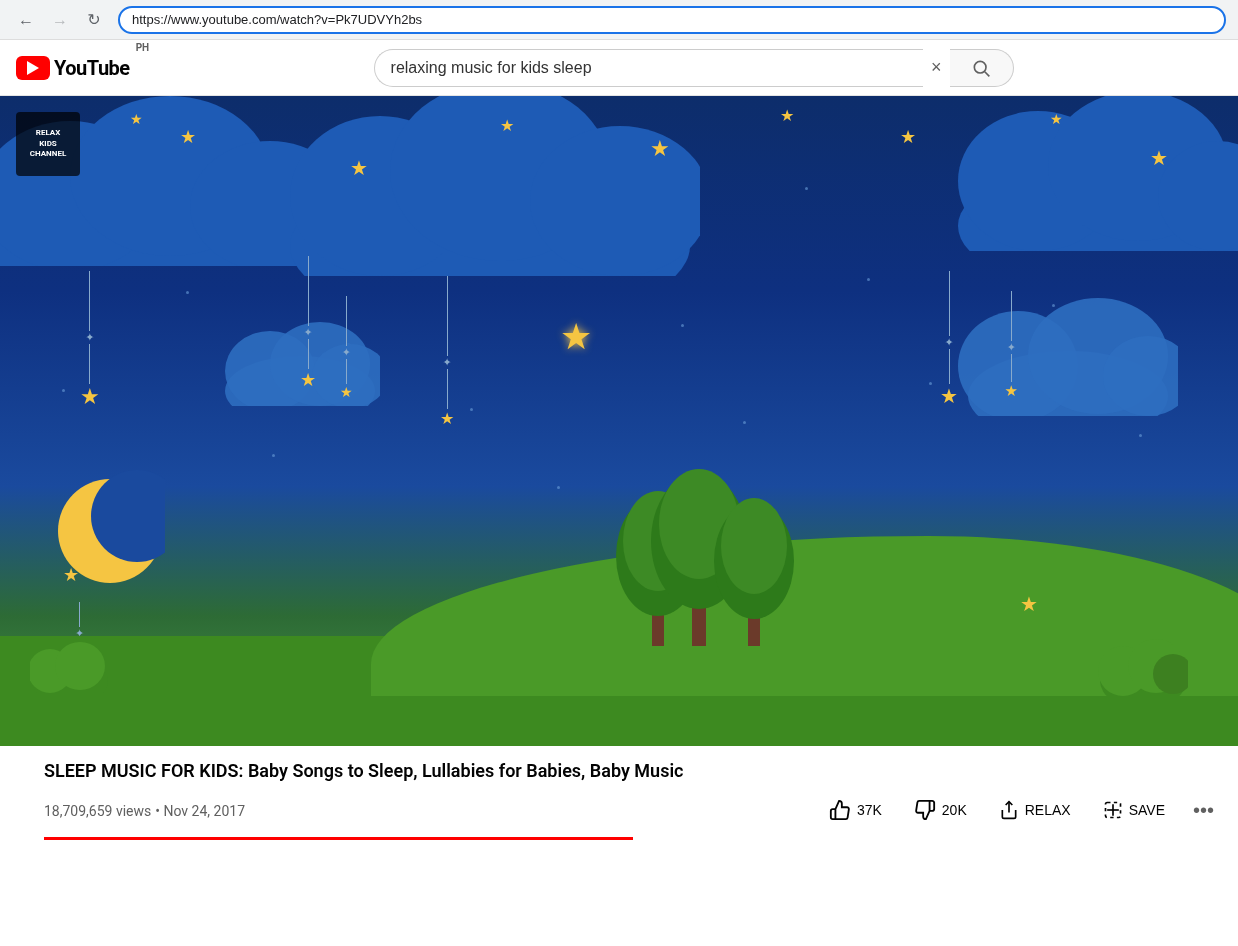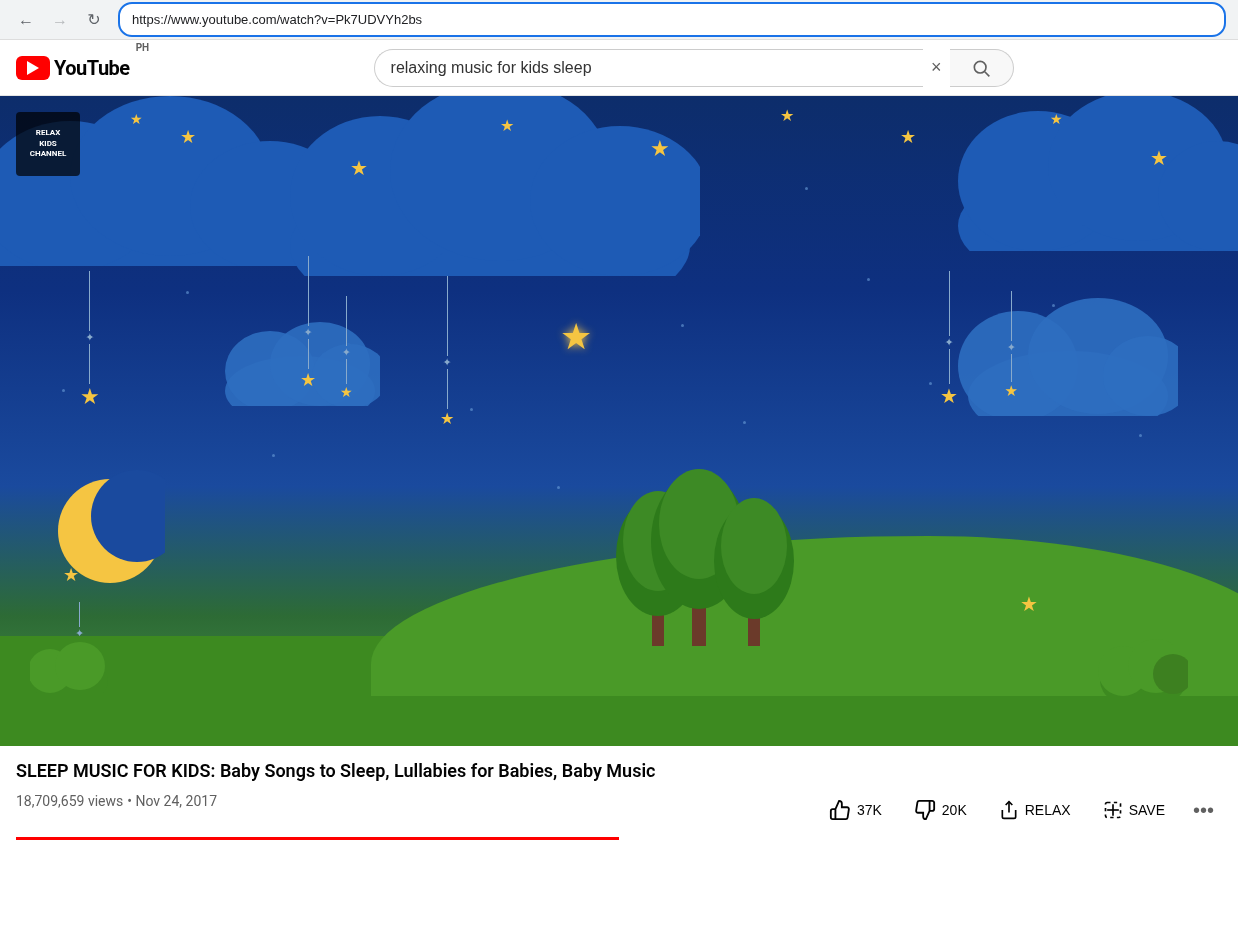--- a/index.html
+++ b/index.html
@@ -31,21 +31,21 @@
       font-size: 16px;
     }
     .address-bar-wrapper {
       flex: 1;
       position: relative;
       display: flex;
       align-items: center;
     }
     .address-bar-input {
       width: 100%;
-      height: 35px;
+      height: 28px;
       border: 2px solid #1a73e8;
       border-radius: 14px;
       padding: 0 30px 0 12px;
       font-size: 13px;
       color: #202124;
       outline: none;
     }
 
     
     .yt-header {
@@ -175,31 +175,32 @@
       color: white;
       font-size: 8px;
       font-weight: bold;
       text-align: center;
       line-height: 1.3;
     }
 
     
     .video-info {
       padding: 12px 16px 8px 16px;
+      margin-left: 28px;
     }
     .video-title {
       font-size: 18px;
       font-weight: 600;
       color: #030303;
       line-height: 1.4;
       margin-bottom: 8px;
     }
     .video-meta-row {
       display: flex;
-      align-items: flex-start;
+      align-items: center;
       justify-content: space-between;
     }
     .video-views {
       font-size: 14px;
       color: #606060;
     }
     .video-actions {
       display: flex;
       align-items: center;
       gap: 8px;

